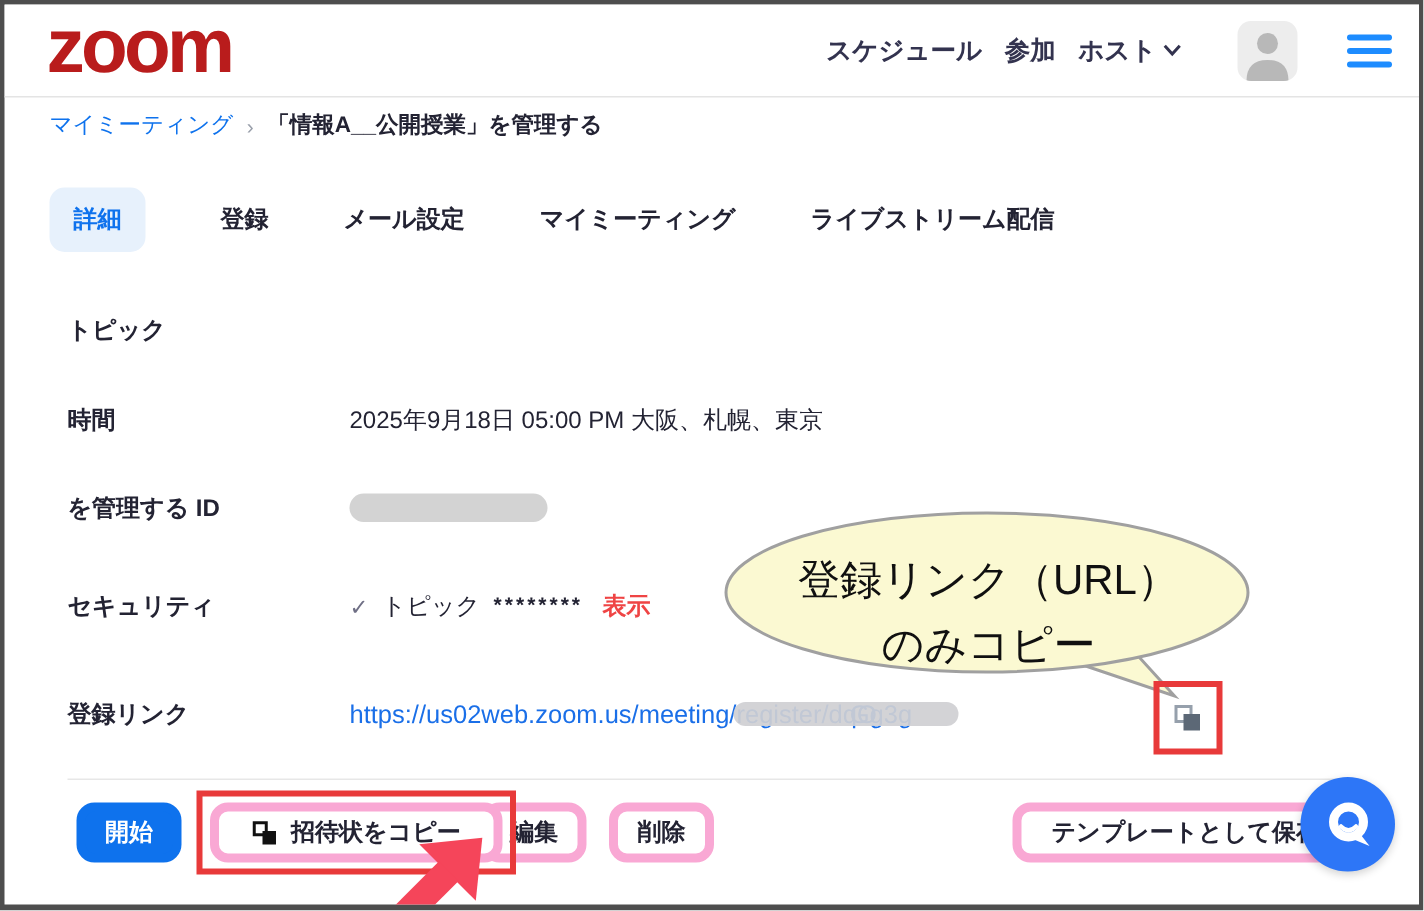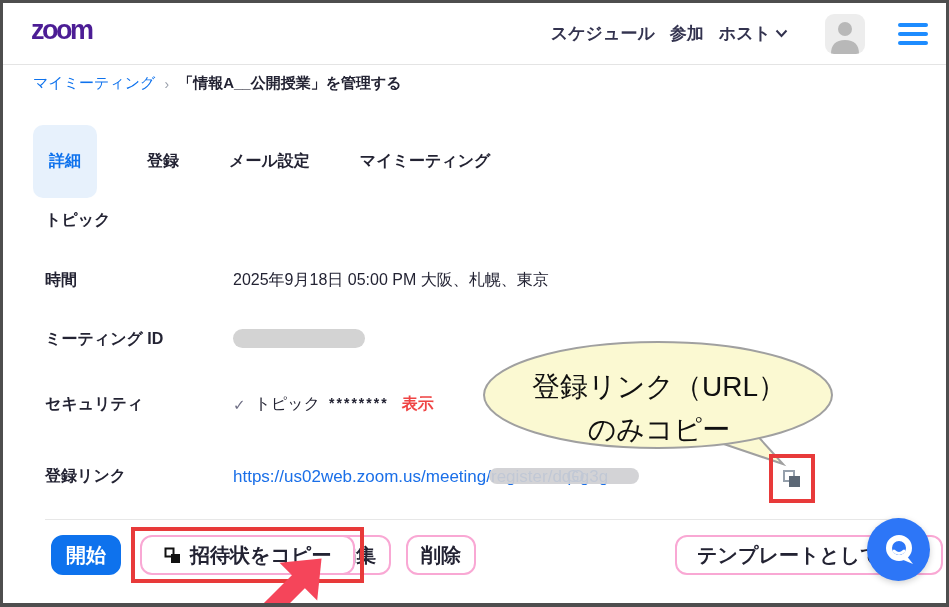--- a/index.html
+++ b/index.html
@@ -17,22 +17,22 @@
 
   
   .hdr {
     position: absolute; left:0; top:0; right:0; height:62px;
     display:flex; align-items:center;
     padding: 0 18px 0 28px;
     border-bottom: 1px solid #e4e4e4;
     background:#fff;
   }
   .logo {
-    font-weight: 800; font-size: 27px; line-height: 1;
-    color: #4c1d95; letter-spacing: -2.5px;
+    font-weight: 800; font-size: 51px; line-height: 1;
+    color: #b91c1c; letter-spacing: -2.5px;
     padding-bottom: 6px;
     cursor: pointer;
   }
   .hdr-nav { margin-left:auto; display:flex; align-items:center; gap:15px;
     font-size:17px; font-weight:700; color:#33334f; }
   .hdr-nav .nav-item { cursor:pointer; white-space:nowrap; }
   .host-wrap { display:flex; align-items:center; gap:4px; cursor:pointer; }
   .avatar {
     width:40px; height:40px; border-radius:9px; background:#ededed;
     margin-left:22px; position:relative; overflow:hidden; cursor:pointer;
@@ -43,21 +43,21 @@
   
   .crumbs { position:absolute; left:30px; top:71px; font-size:15px; display:flex; align-items:center; gap:9px; }
   .crumb-link { color:#0e72ed; cursor:pointer; }
   .crumb-sep  { color:#9aa0ab; font-size:14px; }
   .crumb-cur  { color:#232333; font-weight:600; }
 
   
   .tabs { position:absolute; left:30px; top:122px; display:flex; align-items:center; gap:50px;
     font-size:16px; font-weight:700; color:#232333; }
   .tab { cursor:pointer; padding:9px 0; white-space:nowrap; }
-  .tab.active { background:#e7f1fc; color:#0e72ed; padding:26px 16px; border-radius:10px; }
+  .tab.active { background:#e7f1fc; color:#0e72ed; padding:11px 16px; border-radius:10px; }
 
   
   .row { position:absolute; left:42px; display:flex; font-size:16px; color:#232333; }
   .row .lbl { width:188px; font-weight:600; flex:none; }
   .row .val { font-weight:400; }
   .row-topic { top:207px; }
   .row-time  { top:267px; }
   .row-id    { top:326px; }
   .row-sec   { top:391px; }
   .row-link  { top:463px; }
@@ -83,23 +83,23 @@
   .callout-svg { position:absolute; left:478px; top:337px; z-index:5; pointer-events:none; }
   .callout-text {
     position:absolute; left:495px; top:362px; width:322px; z-index:6;
     text-align:center; font-size:28px; color:#101010; line-height:1.55;
     pointer-events:none;
   }
 
   
   .divider { position:absolute; left:42px; right:40px; top:516px; border-top:1px solid #e7e7e7; }
 
-  .btn { height:40px; border-radius:12px; font-size:20px; font-weight:700;
+  .btn { height:40px; border-radius:12px; font-size:16px; font-weight:700;
     display:inline-flex; align-items:center; justify-content:center;
-    padding:0 20px; cursor:pointer; background:#fff; border:2px solid #f9a8d4; color:#232333;
+    padding:0 20px; cursor:pointer; background:#fff; border:6px solid #f9a8d4; color:#232333;
     white-space:nowrap; }
   .btn-primary { background:#0e72ed; border-color:#0e72ed; color:#fff; }
 
   .btn-start  { position:absolute; left:48px;  top:532px; width:70px; }
   .copy-frame { position:absolute; left:128px; top:524px; border:4px solid #e83a3a; padding:4px 5px; z-index:4; }
   .btn-copy   { gap:9px; padding:0 22px; }
   .btn-edit   { position:absolute; left:318px; top:532px; width:70px; }
   .btn-del    { position:absolute; left:403px; top:532px; width:70px;text-align:right; }
   .btn-save   { position:absolute; left:672px; top:532px; }
 
@@ -145,33 +145,34 @@
     <span class="crumb-link">マイミーティング</span>
     <span class="crumb-sep">›</span>
     <span class="crumb-cur">「情報A__公開授業」を管理する</span>
   </div>
 
   <nav class="tabs">
     <span class="tab active">詳細</span>
     <span class="tab">登録</span>
     <span class="tab">メール設定</span>
     <span class="tab">マイミーティング</span>
+    <span class="tab">ライブストリーム配信</span>
   </nav>
 
   <div class="row row-topic">
     <span class="lbl">トピック</span>
   </div>
 
   <div class="row row-time">
     <span class="lbl">時間</span>
     <span class="val">2025年9月18日 05:00 PM 大阪、札幌、東京</span>
   </div>
 
   <div class="row row-id">
-    <span class="lbl">ミーティング ID</span>
+    <span class="lbl">を管理する ID</span>
     <span class="val">
       <span class="redact-pill"></span>
     </span>
   </div>
 
   <div class="row row-sec">
     <span class="lbl">セキュリティ</span>
     <span class="val sec-val">
       <span class="checkmark">✓</span>
       <span>トピック</span>

